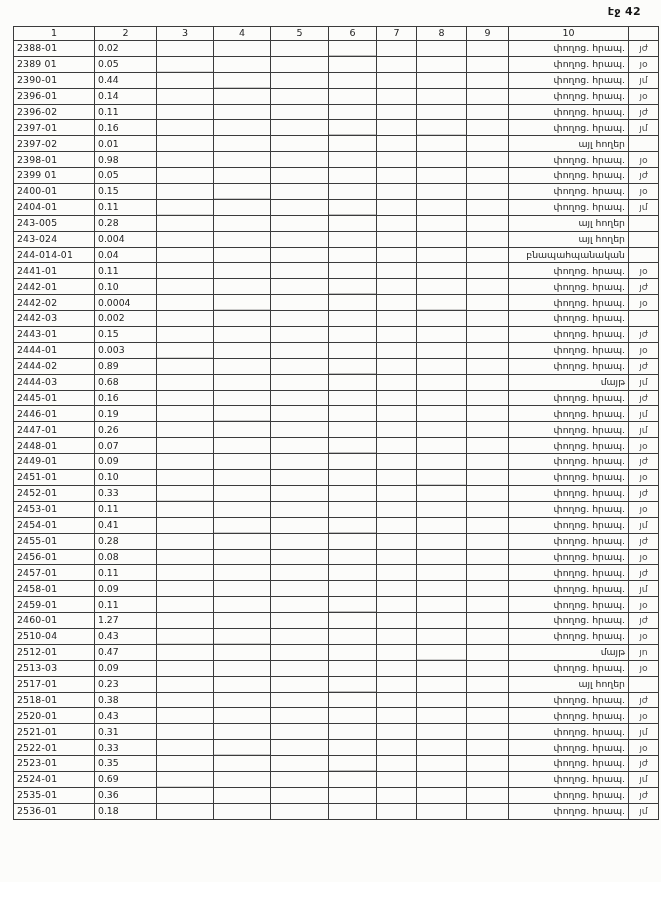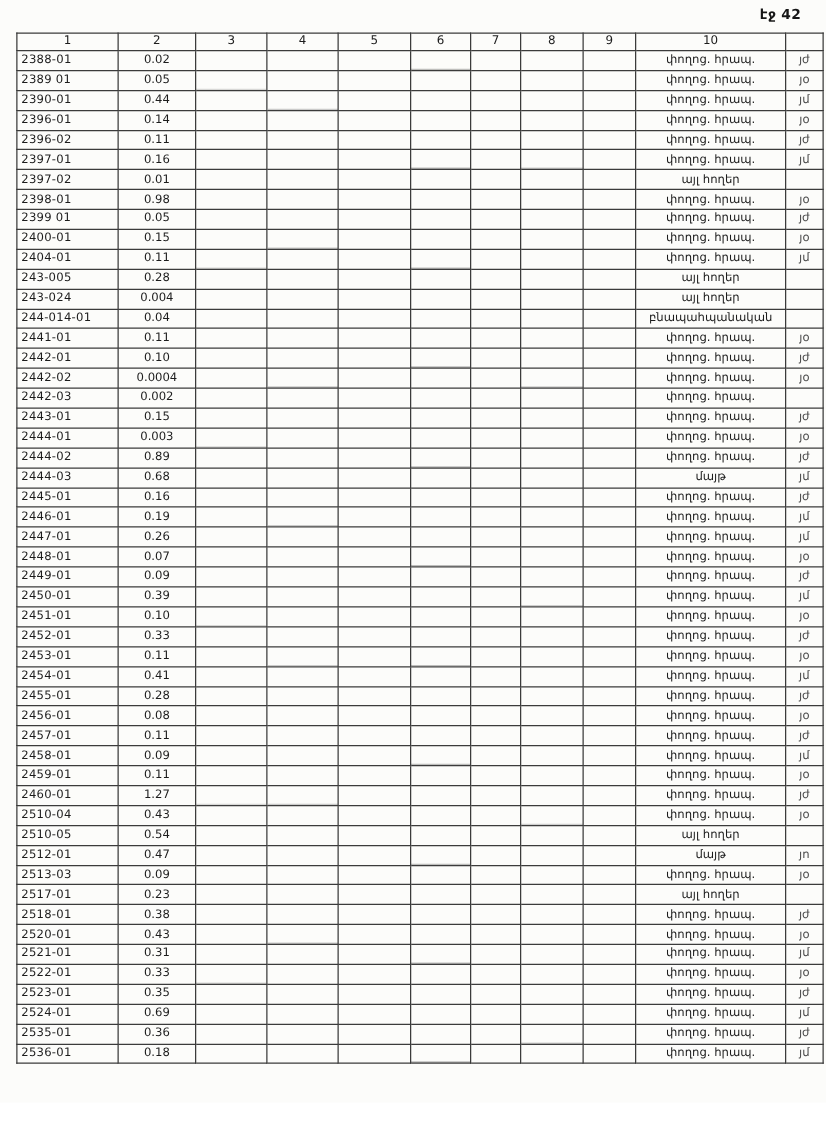--- a/index.html
+++ b/index.html
@@ -29,22 +29,22 @@
     padding:0 3px;
     font-size:9.3px;
     line-height:1.1;
     overflow:hidden;white-space:nowrap;
     vertical-align:middle;
   }
   table.grid th{
     font-weight:normal;text-align:center;font-size:9.5px;height:13px;
   }
   .c-code{text-align:left;padding-left:4px;letter-spacing:.2px;margin-left:27px;}
-  .c-val{text-align:center;margin-top:20px;}
-  .c-land{text-align:center;padding-left:4px;}
+  .c-val{margin-top:20px;}
+  .c-land{text-align:right;padding-left:4px;}
   td.mark-col, th.mark-col{
     border:none;background:transparent;
     font-size:7.5px;color:#4a4a4a;
     padding-left:5px;text-align:center;
   }
   
   tbody tr:nth-child(5n+1) td:nth-child(6){box-shadow:inset 0 -7px 0 -6px rgba(30,30,30,.28);}
   tbody tr:nth-child(7n+3) td:nth-child(4){box-shadow:inset 0 -8px 0 -7px rgba(30,30,30,.22);}
   tbody tr:nth-child(11n+6) td:nth-child(8){box-shadow:inset 0 -7px 0 -6px rgba(30,30,30,.20);}
   tbody tr:nth-child(9n+2) td:nth-child(3){box-shadow:inset 0 -8px 0 -7px rgba(30,30,30,.16);}
@@ -457,33 +457,20 @@
     <td class="c-empty"></td>
     <td class="c-empty"></td>
     <td class="c-empty"></td>
     <td class="c-empty"></td>
     <td class="c-empty"></td>
     <td class="c-empty"></td>
     <td class="c-land">փողոց. հրապ.</td>
     <td class="mark-col">յժ</td>
   </tr>
 
-  <tr>
-    <td class="c-code">2450-01</td>
-    <td class="c-val">0.39</td>
-    <td class="c-empty"></td>
-    <td class="c-empty"></td>
-    <td class="c-empty"></td>
-    <td class="c-empty"></td>
-    <td class="c-empty"></td>
-    <td class="c-empty"></td>
-    <td class="c-empty"></td>
-    <td class="c-land">փողոց. հրապ.</td>
-    <td class="mark-col">յմ</td>
-  </tr>
 
   <tr>
     <td class="c-code">2451-01</td>
     <td class="c-val">0.10</td>
     <td class="c-empty"></td>
     <td class="c-empty"></td>
     <td class="c-empty"></td>
     <td class="c-empty"></td>
     <td class="c-empty"></td>
     <td class="c-empty"></td>
@@ -625,33 +612,20 @@
     <td class="c-empty"></td>
     <td class="c-empty"></td>
     <td class="c-empty"></td>
     <td class="c-empty"></td>
     <td class="c-empty"></td>
     <td class="c-empty"></td>
     <td class="c-land">փողոց. հրապ.</td>
     <td class="mark-col">յօ</td>
   </tr>
 
-  <tr>
-    <td class="c-code">2510-05</td>
-    <td class="c-val">0.54</td>
-    <td class="c-empty"></td>
-    <td class="c-empty"></td>
-    <td class="c-empty"></td>
-    <td class="c-empty"></td>
-    <td class="c-empty"></td>
-    <td class="c-empty"></td>
-    <td class="c-empty"></td>
-    <td class="c-land">այլ հողեր</td>
-    <td class="mark-col"></td>
-  </tr>
 
   <tr>
     <td class="c-code">2512-01</td>
     <td class="c-val">0.47</td>
     <td class="c-empty"></td>
     <td class="c-empty"></td>
     <td class="c-empty"></td>
     <td class="c-empty"></td>
     <td class="c-empty"></td>
     <td class="c-empty"></td>

